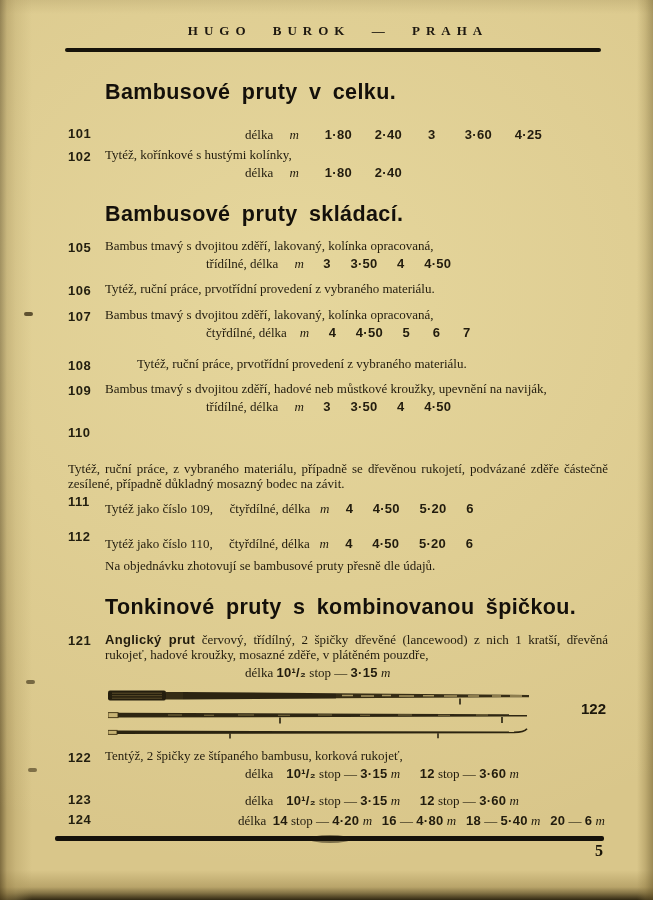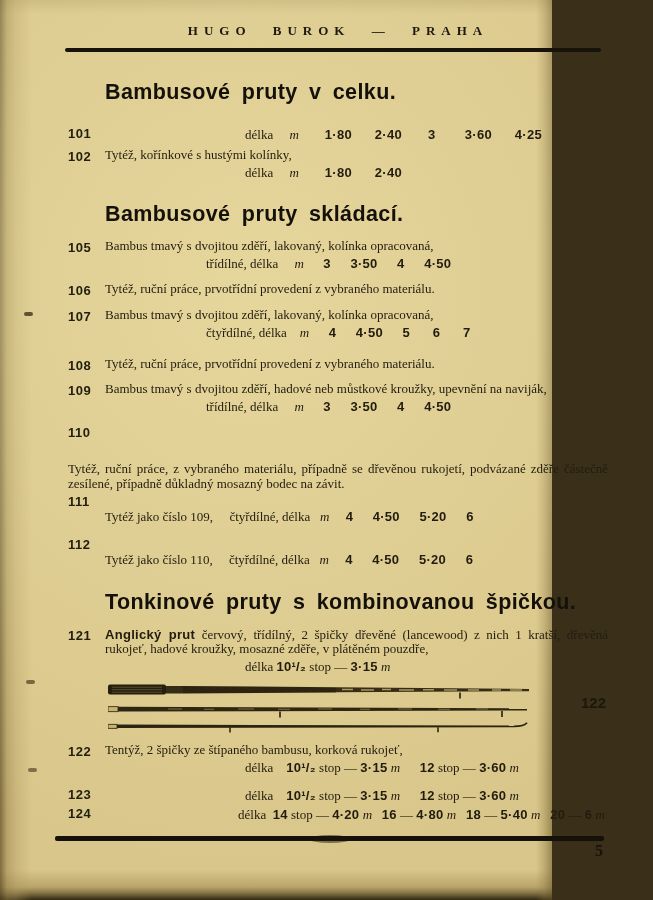--- a/index.html
+++ b/index.html
@@ -2,21 +2,21 @@
 <html><head>
 <meta charset="utf-8">
 <style>
   html,body{margin:0;padding:0;}
   body{
     width:653px;height:900px;overflow:hidden;
     background:#3a301a;
     font-family:"Liberation Serif",serif;
   }
   .photo{
-    position:relative;width:552px;height:900px;
+    position:relative;width:653px;height:900px;
     background:
       radial-gradient(140% 90% at 45% 32%, rgba(240,228,172,.55), rgba(0,0,0,0) 72%),
       linear-gradient(90deg, rgba(88,71,33,.7) 0px, rgba(150,128,73,.5) 7px, rgba(172,151,93,.35) 16px, rgba(0,0,0,0) 32px),
       linear-gradient(-90deg, rgba(104,87,41,.55) 0px, rgba(134,114,60,.3) 8px, rgba(0,0,0,0) 16px),
       linear-gradient(0deg, rgba(40,32,12,.95) 0px, rgba(96,80,40,.7) 7px, rgba(146,124,68,.45) 13px, rgba(0,0,0,0) 30px),
       linear-gradient(180deg, rgba(126,107,55,.22) 0px, rgba(0,0,0,0) 14px),
       #d9c68a;
   }
   
   .stitches{position:absolute;left:24px;top:312px;width:9px;height:4px;background:rgba(52,40,16,.75);border-radius:2px;
@@ -41,32 +41,32 @@
     font:700 13px "Liberation Sans",sans-serif;letter-spacing:.5px;color:#221e0f;
     padding-top:1px;
   }
   .txt{flex:1;min-width:0;}
   .ln{margin:0;font:13px/1.14 "Liberation Serif",serif;}
   .ln-d{text-align:justify;}
   .ln-s,.ln-s2,.ln-s3,.ln-m{white-space:pre-wrap;margin-top:2px;}
   .ln-s{padding-left:140px;}
   .ln-s2{padding-left:101px;}
   .ln-s3{padding-left:133px;}
-  .ln-m{margin-top:16px;}
+  .ln-m{margin-top:8px;}
   .t-b{font:700 13px "Liberation Sans",sans-serif;letter-spacing:.3px;text-align:right;}
   .t-i{font-style:italic;}
   .note{margin:0 0 0 37px;font:13px/1.14 "Liberation Serif",serif;color:#221c0e;}
   .figure{position:relative;height:58px;margin:3px 0 7px 0;}
   .figure svg{position:absolute;left:40px;top:0;}
   .fig-label{position:absolute;right:2px;top:16px;font:700 15px "Liberation Sans",sans-serif;color:#1c170b;}
   
   .item[data-num="101"]{margin-bottom:5px;}
   .item[data-num="102"]{margin-bottom:0;}
   .item[data-num="107"]{margin-bottom:16px;}
-  .item[data-num="108"]{margin-bottom:9px;}
+  .item[data-num="108"]{margin-bottom:9px;gap:32px;}
   .item[data-num="110"]{margin-bottom:1px;flex-direction:column;}
   .item[data-num="111"]{margin-bottom:11px;}
   .item[data-num="112"]{margin-bottom:7px;}
   .item[data-num="121"]{margin-bottom:0;}
   .item[data-num="123"]{margin-bottom:2px;}
   .rule-bottom{
     position:absolute;left:55px;top:836px;width:549px;height:5px;
     background:#15110a;border-radius:2px;
   }
   .rule-bottom::before{
@@ -148,20 +148,21 @@
           <div class="txt">
             <p class="ln ln-m"><span class="t-r">Tytéž jako číslo 109,</span><span class="t-r">     </span><span class="t-r">čtyřdílné, délka</span><span class="t-r">   </span><span class="t-i">m</span><span class="t-r">     </span><span class="t-b">4</span><span class="t-r">      </span><span class="t-b">4·50</span><span class="t-r">      </span><span class="t-b">5·20</span><span class="t-r">      </span><span class="t-b">6</span></p>
           </div>
         </div>
         <div class="item" data-num="112">
           <div class="num">112</div>
           <div class="txt">
             <p class="ln ln-m"><span class="t-r">Tytéž jako číslo 110,</span><span class="t-r">     </span><span class="t-r">čtyřdílné, délka</span><span class="t-r">   </span><span class="t-i">m</span><span class="t-r">     </span><span class="t-b">4</span><span class="t-r">      </span><span class="t-b">4·50</span><span class="t-r">      </span><span class="t-b">5·20</span><span class="t-r">      </span><span class="t-b">6</span></p>
           </div>
         </div>
+        <p class="note">Na objednávku zhotovují se bambusové pruty přesně dle údajů.</p>
         <h2 class="section-title">Tonkinové pruty s kombinovanou špičkou.</h2>
         <div class="item" data-num="121">
           <div class="num">121</div>
           <div class="txt">
             <p class="ln ln-d"><span class="t-b">Anglický prut</span><span class="t-r"> červový, třídílný, 2 špičky dřevěné (lancewood) z nich 1 kratší, dřevěná rukojeť, hadové kroužky, mosazné zděře, v plátěném pouzdře,</span></p>
             <p class="ln ln-s"><span class="t-r">délka </span><span class="t-b">10¹/₂</span><span class="t-r"> stop — </span><span class="t-b">3·15</span><span class="t-r"> </span><span class="t-i">m</span></p>
           </div>
         </div>
   <div class="figure">
     <svg width="424" height="58" viewBox="0 0 424 58">

